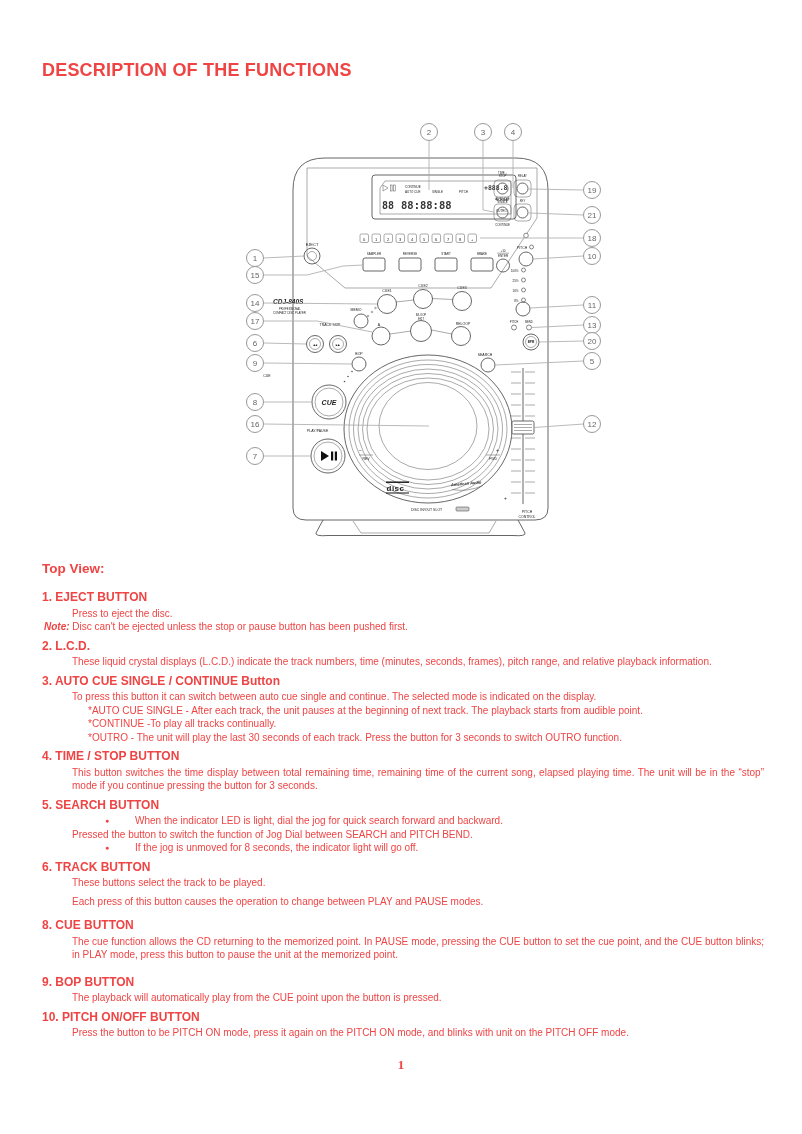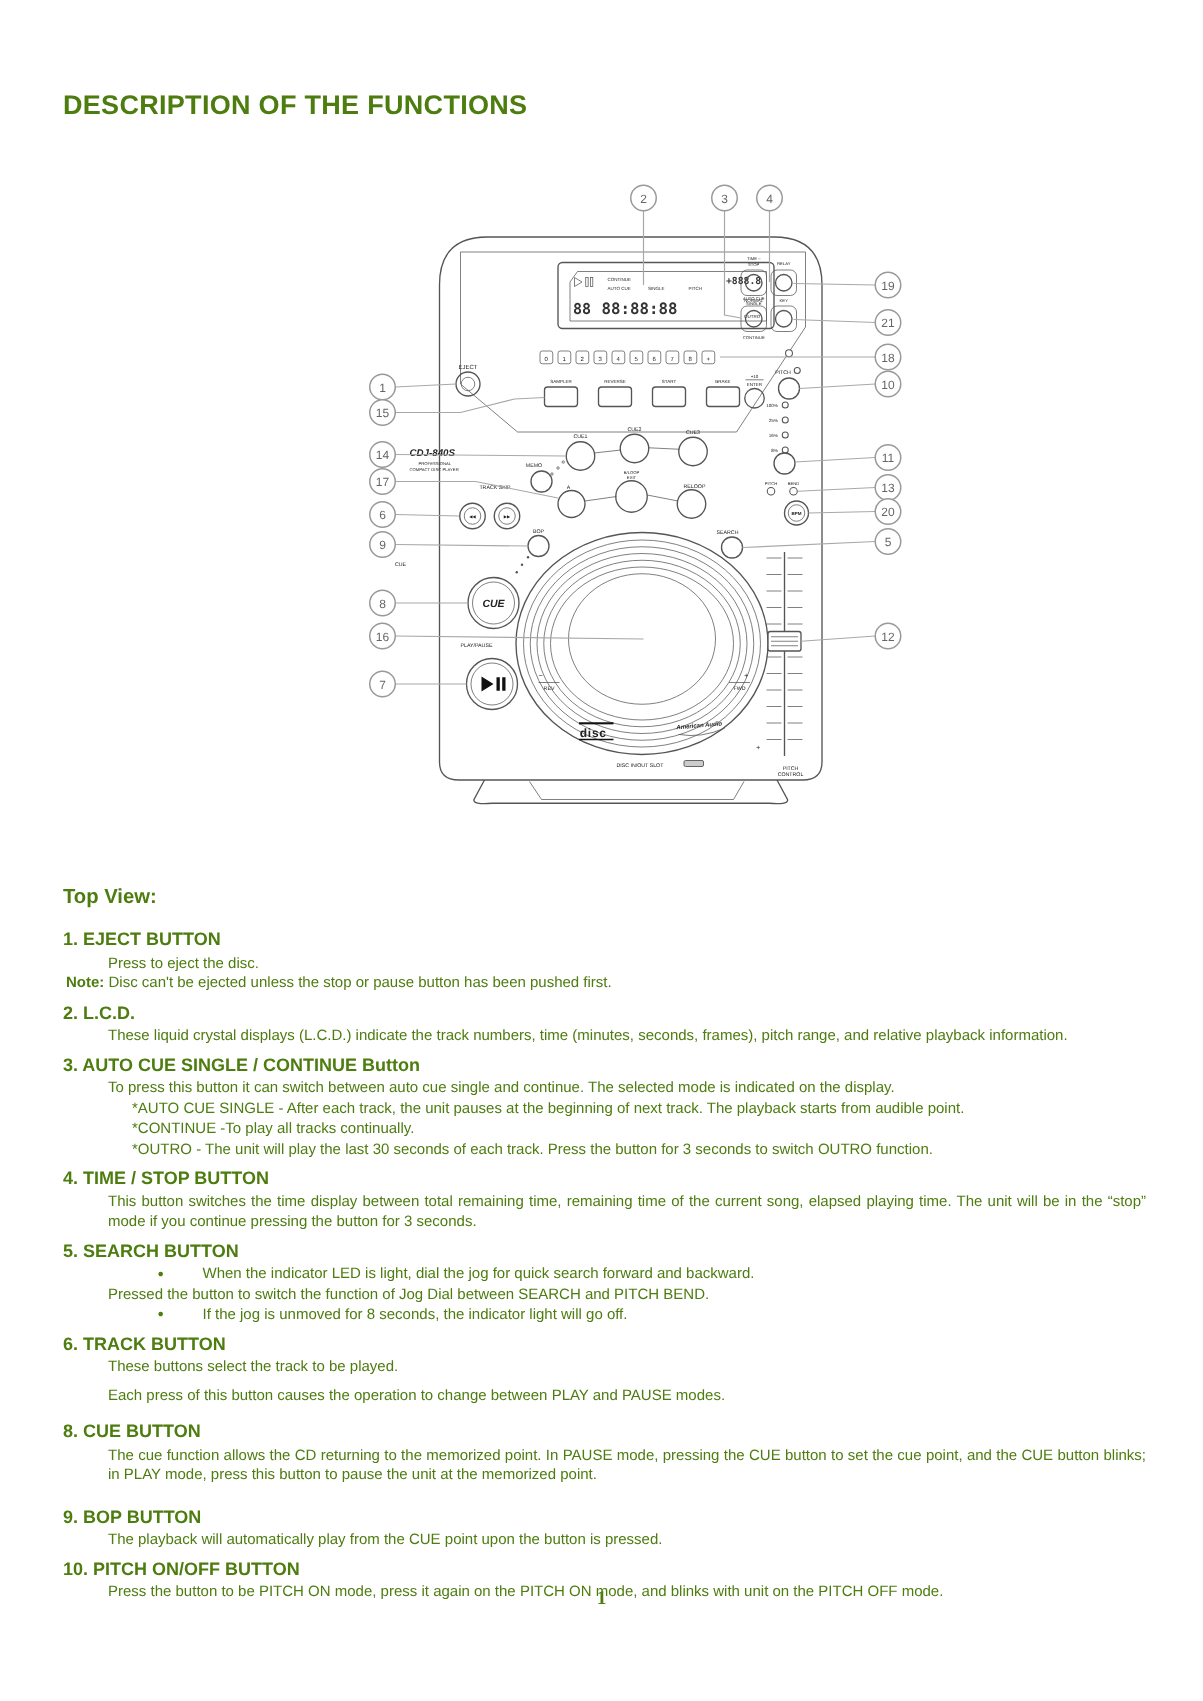--- a/index.html
+++ b/index.html
@@ -1,30 +1,30 @@
 <!DOCTYPE html>
 <html><head>
 <meta charset="utf-8">
 <style>
   html,body{margin:0;padding:0;background:#e8e8e8;}
   #page{position:relative;width:802px;height:1134px;background:#fff;margin:0 auto;
-        font-family:"Liberation Sans",sans-serif;color:#4d7c0f;overflow:hidden;}
+        font-family:"Liberation Sans",sans-serif;color:#ef4444;overflow:hidden;}
   #doc-title{position:absolute;left:42px;top:60px;font-size:18px;font-weight:bold;letter-spacing:0.2px;}
   #diagram{position:absolute;left:235px;top:118px;width:380px;height:420px;}
-  #content{position:absolute;left:42px;top:590px;width:722px;}
+  #content{position:absolute;left:42px;top:561px;width:722px;}
   .tv-heading{font-size:13.5px;font-weight:bold;margin-bottom:14px;}
   .section{margin-top:5px;}
   .section:nth-of-type(9){margin-top:10px;}
   .section:nth-of-type(10){margin-top:13px;}
   .sec-title{font-size:12px;font-weight:bold;line-height:15px;margin-bottom:1.5px;}
   .line{font-size:10px;line-height:13.5px;}
   .para{margin-left:30px;}
   .para.justify{text-align:justify;}
   .note{margin-left:2px;}
-  .note b{font-weight:bold;}
+  .note b{font-weight:bold;font-style:italic;}
   .star{margin-left:46px;}
   .bullet{margin-left:63px;display:flex;}
   .bullet .dot{width:30px;flex:none;font-size:7px;line-height:13.5px;}
   #pagenum{position:absolute;left:0;top:1057px;width:100%;text-align:center;
            font-family:"Liberation Serif",serif;font-size:13px;font-weight:600;}
   
   .ln{fill:none;stroke:#555;stroke-width:0.9;}
   .thin{fill:none;stroke:#555;stroke-width:0.5;}
   .co{fill:#fff;stroke:#999;stroke-width:1;}
   .cl{fill:none;stroke:#a8a8a8;stroke-width:0.8;}

